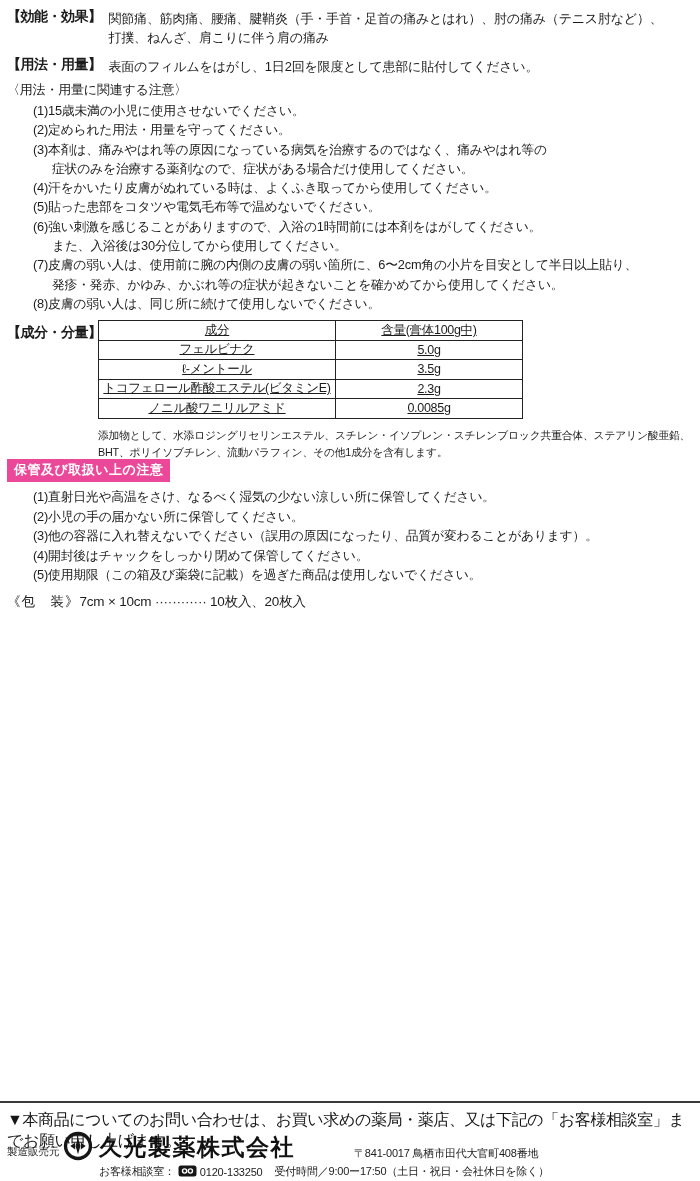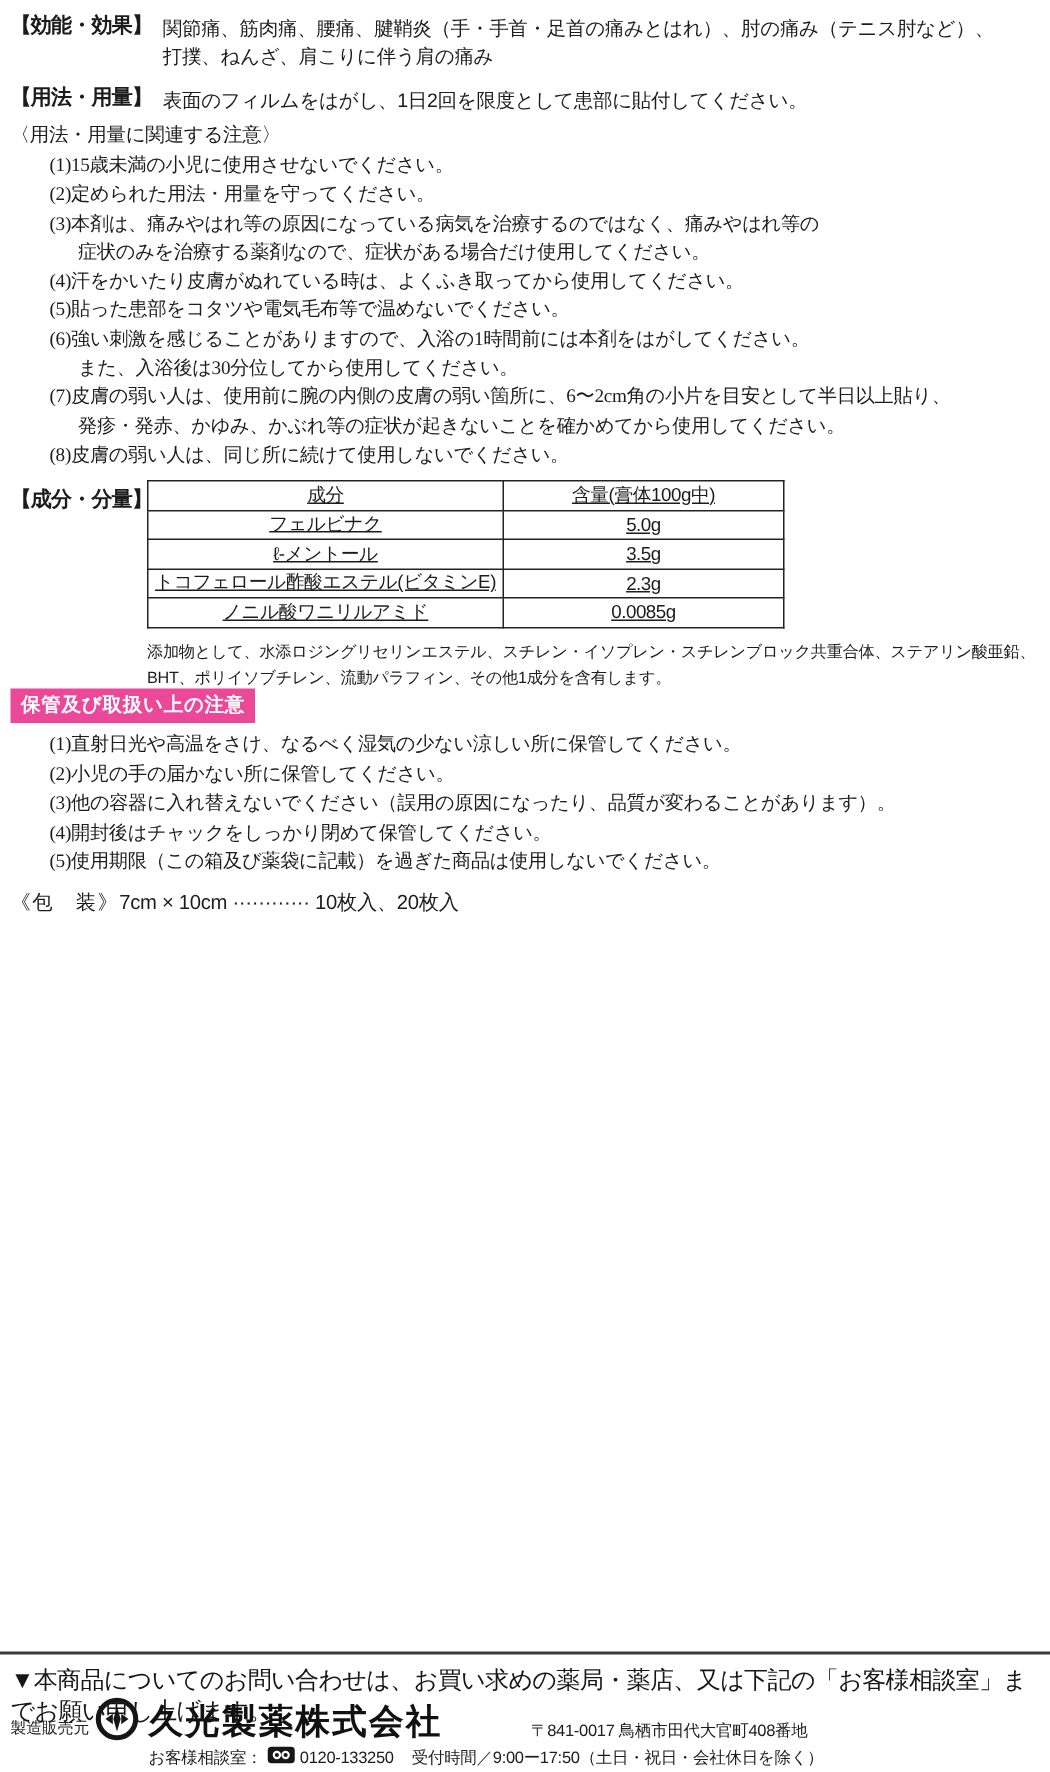--- a/index.html
+++ b/index.html
@@ -7,21 +7,21 @@
     position:relative; width:700px; height:1181px; background:#ffffff;
     font-family:"Liberation Sans","DejaVu Sans",sans-serif;
     color:#1c1c1c; overflow:hidden;
   }
   .abs { position:absolute; }
   .sec { display:flex; gap:7px; align-items:flex-start; }
   .h { font-weight:bold; font-size:14px; white-space:nowrap; letter-spacing:-0.5px; }
   .body { font-size:13px; line-height:19px; letter-spacing:-0.2px; }
   .pre { white-space:pre-line; }
   .subtitle { font-size:13px; letter-spacing:-0.2px; }
-  .list { font-size:12.8px; line-height:19.3px; letter-spacing:-0.2px;font-family:Liberation Serif, serif; }
+  .list { font-size:12.8px; line-height:19.3px; letter-spacing:-0.2px; }
   .li { padding-left:19px; text-indent:-19px; white-space:pre-line; }
 
   table.ing { border-collapse:collapse; table-layout:fixed; }
   table.ing th, table.ing td {
     border:1.5px solid #222; font-size:12.5px; font-weight:normal;
     text-align:center; vertical-align:middle; height:18.5px; padding:0 4px;
     letter-spacing:-0.3px;
   }
   .col-ing { width:228px; } .col-amt { width:178px; }
 

